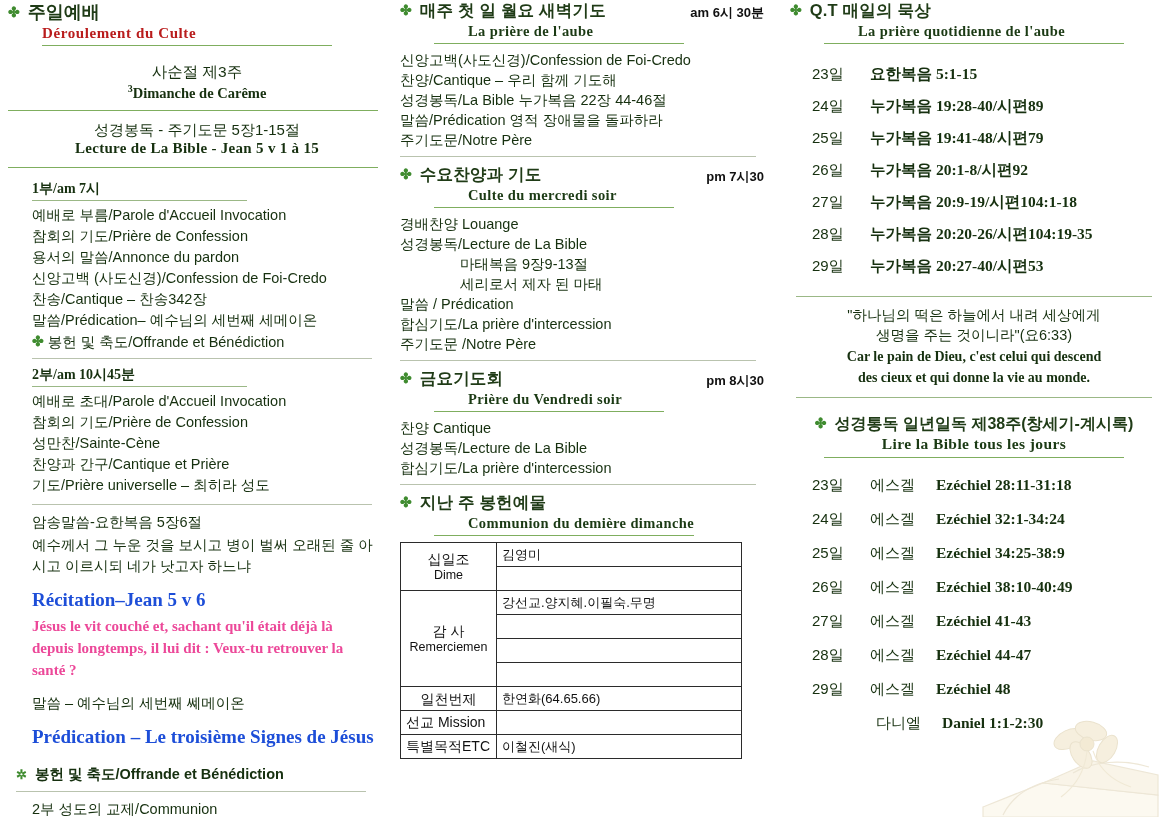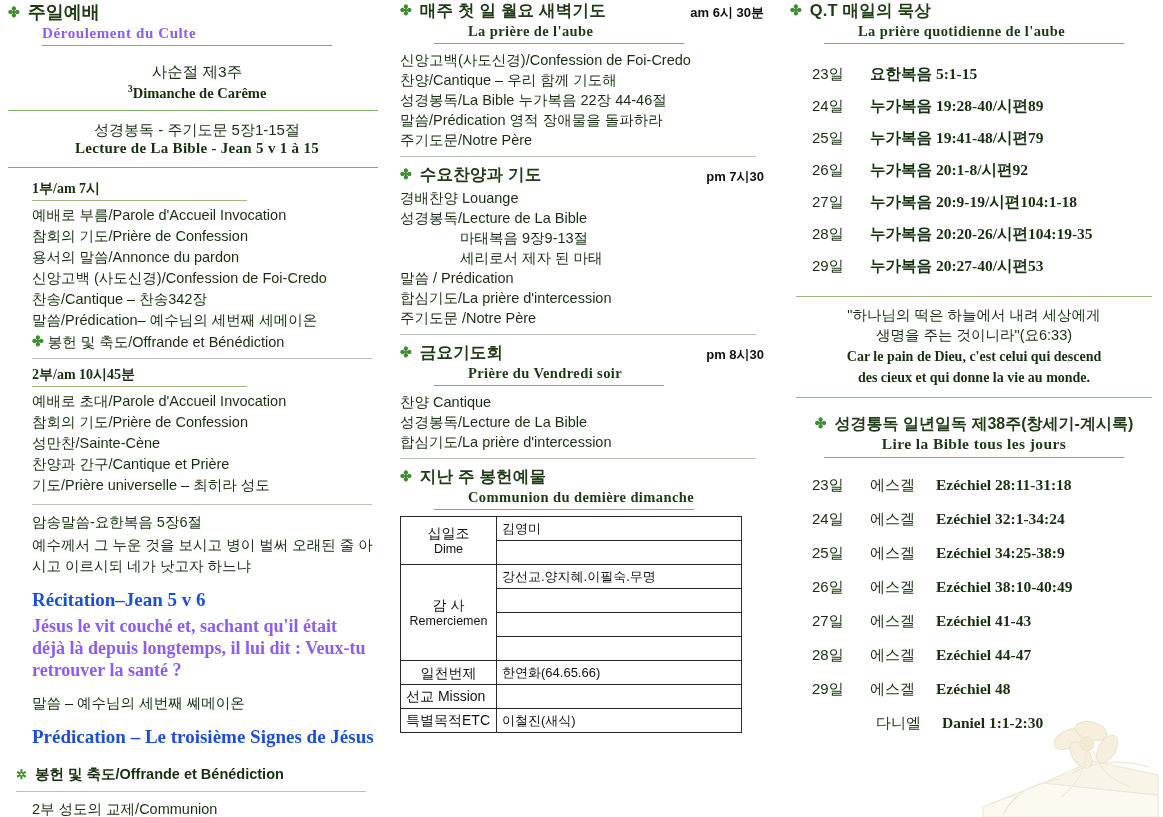--- a/index.html
+++ b/index.html
@@ -58,35 +58,35 @@
     font-size:15px; line-height:20px; color:#16300f;
     white-space:nowrap;
   }
   .line.ko { font-family:"Liberation Sans", sans-serif; font-size:14.5px; }
   .line.i2 { padding-left:60px; }
   .block { margin:2px 0 6px 0; }
 
   
   .center { text-align:center; }
   .c1-title { font-family:"Liberation Sans", sans-serif; font-weight:bold; font-size:18px; color:#1f3b16; }
-  .c1-sub { font-family:"Liberation Serif", serif; font-weight:bold; font-size:15px; letter-spacing:.6px; color:#8b5cf6; }
+  .c1-sub { font-family:"Liberation Serif", serif; font-weight:bold; font-size:15px; letter-spacing:.6px; color:#b91c1c; }
   .season-ko { font-family:"Liberation Sans", sans-serif; font-size:15.5px; color:#16300f; }
   .season-fr { font-family:"Liberation Serif", serif; font-weight:bold; font-size:14.5px; color:#16300f; }
   .season-fr sup { font-size:10px; }
   .read-ko { font-family:"Liberation Sans", sans-serif; font-size:15px; color:#16300f; }
   .read-fr { font-family:"Liberation Serif", serif; font-weight:bold; font-size:15px; letter-spacing:.3px; color:#16300f; }
 
   .part-label {
     font-family:"Liberation Serif", serif; font-weight:bold; font-size:14px;
     color:#16300f; margin-bottom:2px;
   }
   .part-rule { height:1px; background:#9bb886; border:0; width:215px; margin:2px 0 4px 0; }
 
   .verse { font-family:"Liberation Sans", sans-serif; font-size:14.5px; line-height:21px; color:#16300f; }
-  .fr-italic { font-family:"Liberation Serif", serif; font-weight:bold; font-size:18px; line-height:22px; color:#8b5cf6; }
+  .fr-italic { font-family:"Liberation Serif", serif; font-weight:bold; font-size:15px; line-height:22px; color:#ec4899; }
   .fr-head { font-family:"Liberation Serif", serif; font-weight:bold; font-size:19px; color:#1d4ed8; }
 
   
   table.offering {
     border-collapse:collapse; width:342px; margin-top:6px;
     table-layout:fixed;
   }
   table.offering td {
     border:1px solid #2b2b2b; height:24px; padding:2px 5px;
     font-family:"Liberation Sans", sans-serif; font-size:13px; color:#111;
@@ -224,20 +224,24 @@
         <div class="line ko">주기도문/Notre Père</div>
       </div>
       <hr class="rule-gray" style="width:356px;">
     </div>
 
     <div class="sec-head">
       <span class="time-right">pm 7시30</span>
       <div>
         <span class="clover">✤</span>
         <span class="sec-title">수요찬양과 기도</span>
+      </div>
+      <div class="sub-rule-wrap">
+        <span class="sec-sub">Culte du mercredi soir</span>
+        <hr class="rule-green" style="width:240px;margin-left:0;">
       </div>
       <div class="block">
         <div class="line ko">경배찬양 Louange</div>
         <div class="line ko">성경봉독/Lecture de La Bible</div>
         <div class="line ko i2">마태복음 9장9-13절</div>
         <div class="line ko i2">세리로서 제자 된 마태</div>
         <div class="line ko">말씀 /  Prédication</div>
         <div class="line ko">합심기도/La prière d'intercession</div>
         <div class="line ko">주기도문 /Notre Père</div>
       </div>

